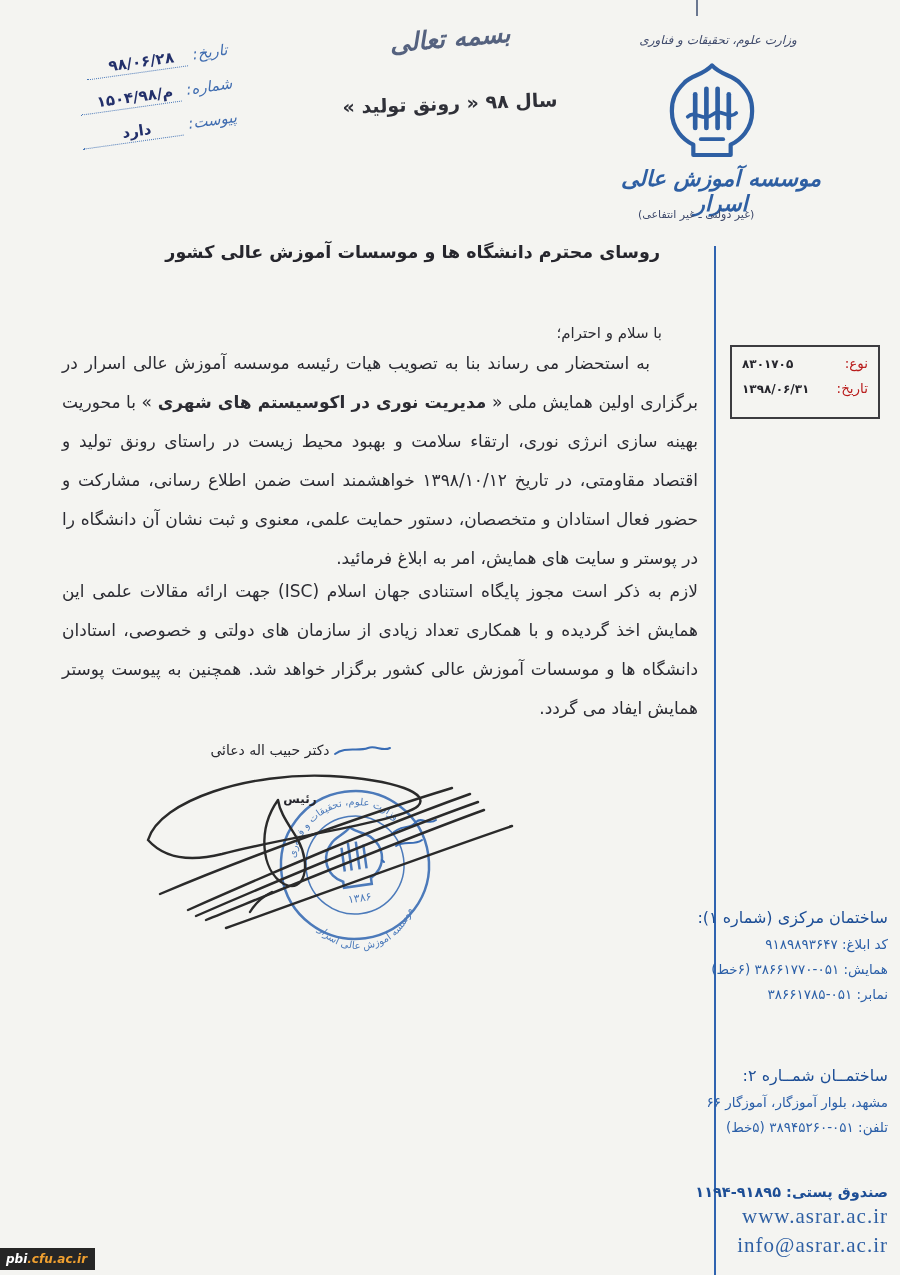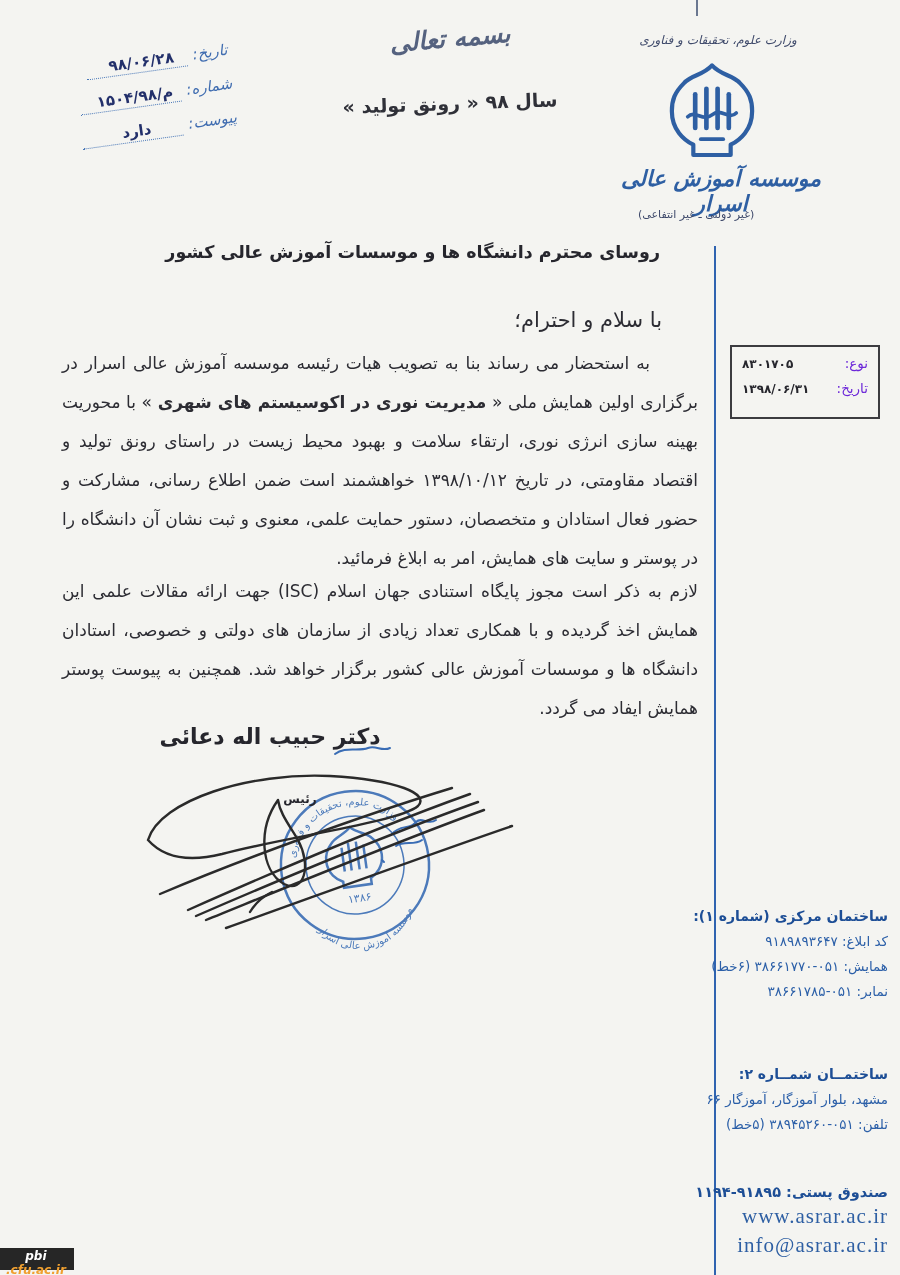--- a/index.html
+++ b/index.html
@@ -20,50 +20,50 @@
   .besmeh{left:350px;top:24px;width:200px;text-align:center;font-size:25px;font-style:italic;font-weight:bold;color:#55627f;transform:rotate(-5deg);}
   .slogan{left:325px;top:92px;width:250px;text-align:center;font-size:19px;font-weight:bold;color:#2f3038;transform:rotate(-2deg);}
   
   .fold-mark{left:696px;top:0;width:2px;height:16px;background:#6a7790;}
   .ministry{left:608px;top:33px;width:220px;text-align:center;font-size:12px;font-style:italic;color:#3f4a6b;}
   .logo{left:656px;top:58px;}
   .institute{left:596px;top:166px;width:250px;text-align:center;font-size:22px;font-style:italic;font-weight:bold;color:#2e5fa3;}
   .institute-sub{left:638px;top:208px;width:165px;text-align:left;font-size:11px;color:#3f4a6b;}
   
   .recipient{left:60px;top:242px;width:600px;text-align:right;font-size:17.5px;font-weight:bold;color:#26262d;}
-  .salutation{left:62px;top:308px;width:600px;text-align:right;font-size:21px;color:#2c2c33;}
+  .salutation{left:62px;top:324px;width:600px;text-align:right;font-size:15px;color:#2c2c33;}
   .para{left:62px;width:636px;font-size:17px;line-height:39px;text-align:justify;color:#2c2c33;}
   .para1{top:344px;text-indent:48px;}
   .para2{top:572px;}
   .bold{font-weight:bold;}
   
   .reg-box{left:730px;top:345px;width:150px;height:74px;border:2px solid #3c3c40;background:transparent;padding:8px 10px 0 10px;box-sizing:border-box;}
   .reg-row{direction:rtl;display:flex;justify-content:space-between;align-items:baseline;margin-bottom:9px;white-space:nowrap;}
-  .reg-label{font-size:13.5px;color:#6d28d9;}
+  .reg-label{font-size:13.5px;color:#b91c1c;}
   .reg-value{font-size:12px;font-weight:bold;color:#26262d;}
   
   .vline{left:714px;top:246px;width:2px;height:1029px;background:#2f63b0;}
   
-  .sig-name{left:140px;top:724px;width:260px;text-align:center;font-size:22px;font-weight:bold;color:#26262d;}
+  .sig-name{left:140px;top:742px;width:260px;text-align:center;font-size:14px;font-weight:normal;color:#26262d;}
   .sig-title{left:250px;top:792px;width:100px;text-align:center;font-size:12px;font-weight:bold;color:#26262d;z-index:5;}
   .sig-art{left:130px;top:742px;z-index:4;}
   
   .side{direction:rtl;text-align:right;width:288px;left:600px;color:#2b5fa8;}
-  .side .t{font-size:14px;font-weight:bold;color:#1d4e96;}
+  .side .t{font-size:16px;font-weight:normal;color:#1d4e96;}
   .side .l{font-size:13.5px;}
   .b1{top:908px;}
   .b1 div{margin-bottom:9px;white-space:nowrap;}
   .b2{top:1066px;}
   .b2 div{margin-bottom:9px;white-space:nowrap;}
   .b3{top:1184px;}
   .b3 div{margin-bottom:4px;white-space:nowrap;}
   .pobox{font-size:14.5px;font-weight:bold;color:#1d4e96;}
   .web{font-family:Liberation Serif, serif;font-size:21px;color:#2e5fa3;letter-spacing:1px;direction:ltr;}
   
-  .wm{left:0;top:1248px;height:19px;background:#262626;padding:1px 8px 2px 6px;display:flex;align-items:center;font-style:italic;font-weight:bold;font-size:12px;flex-direction:column;}
+  .wm{left:0;top:1248px;height:19px;background:#262626;padding:1px 8px 2px 6px;display:flex;align-items:center;font-style:italic;font-weight:bold;font-size:12px;}
   .wm .p{color:#ffffff;}
   .wm .s{color:#f0a030;}
 </style>
 </head>
 <body>
 
 <div class="abs fold-mark"></div>
 
 <div class="abs meta-block rtl">
   <div class="meta-row">

